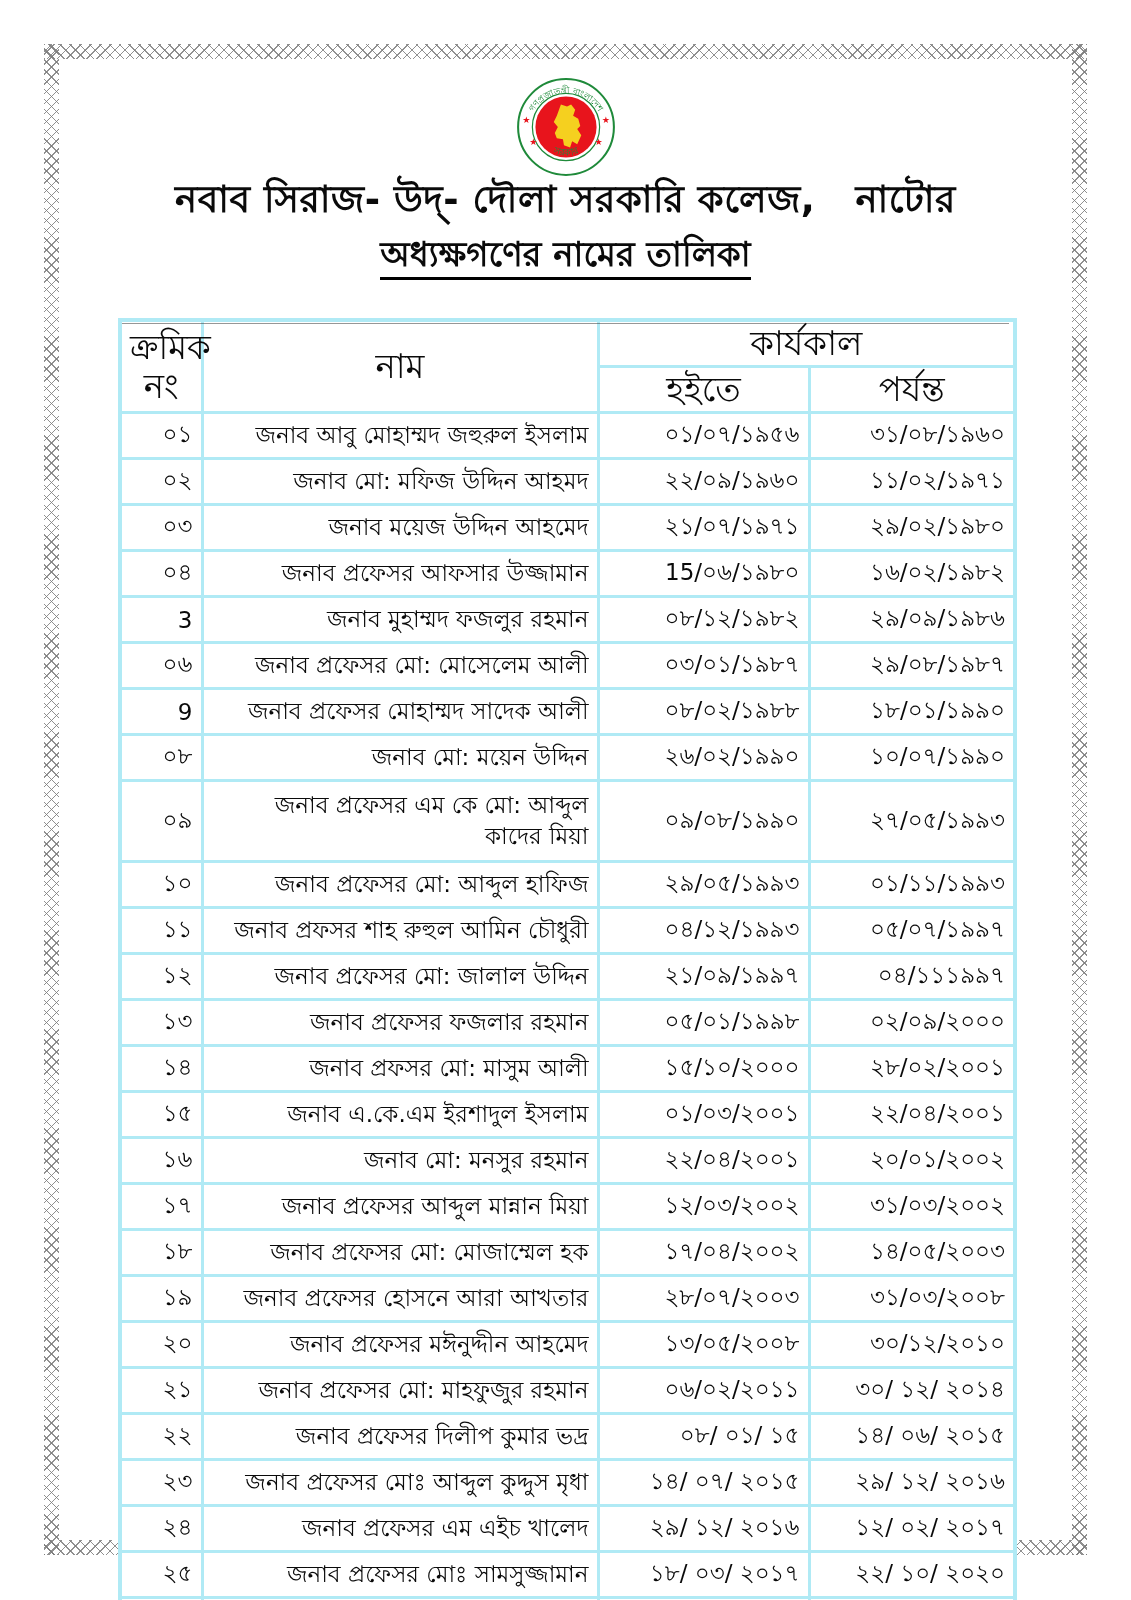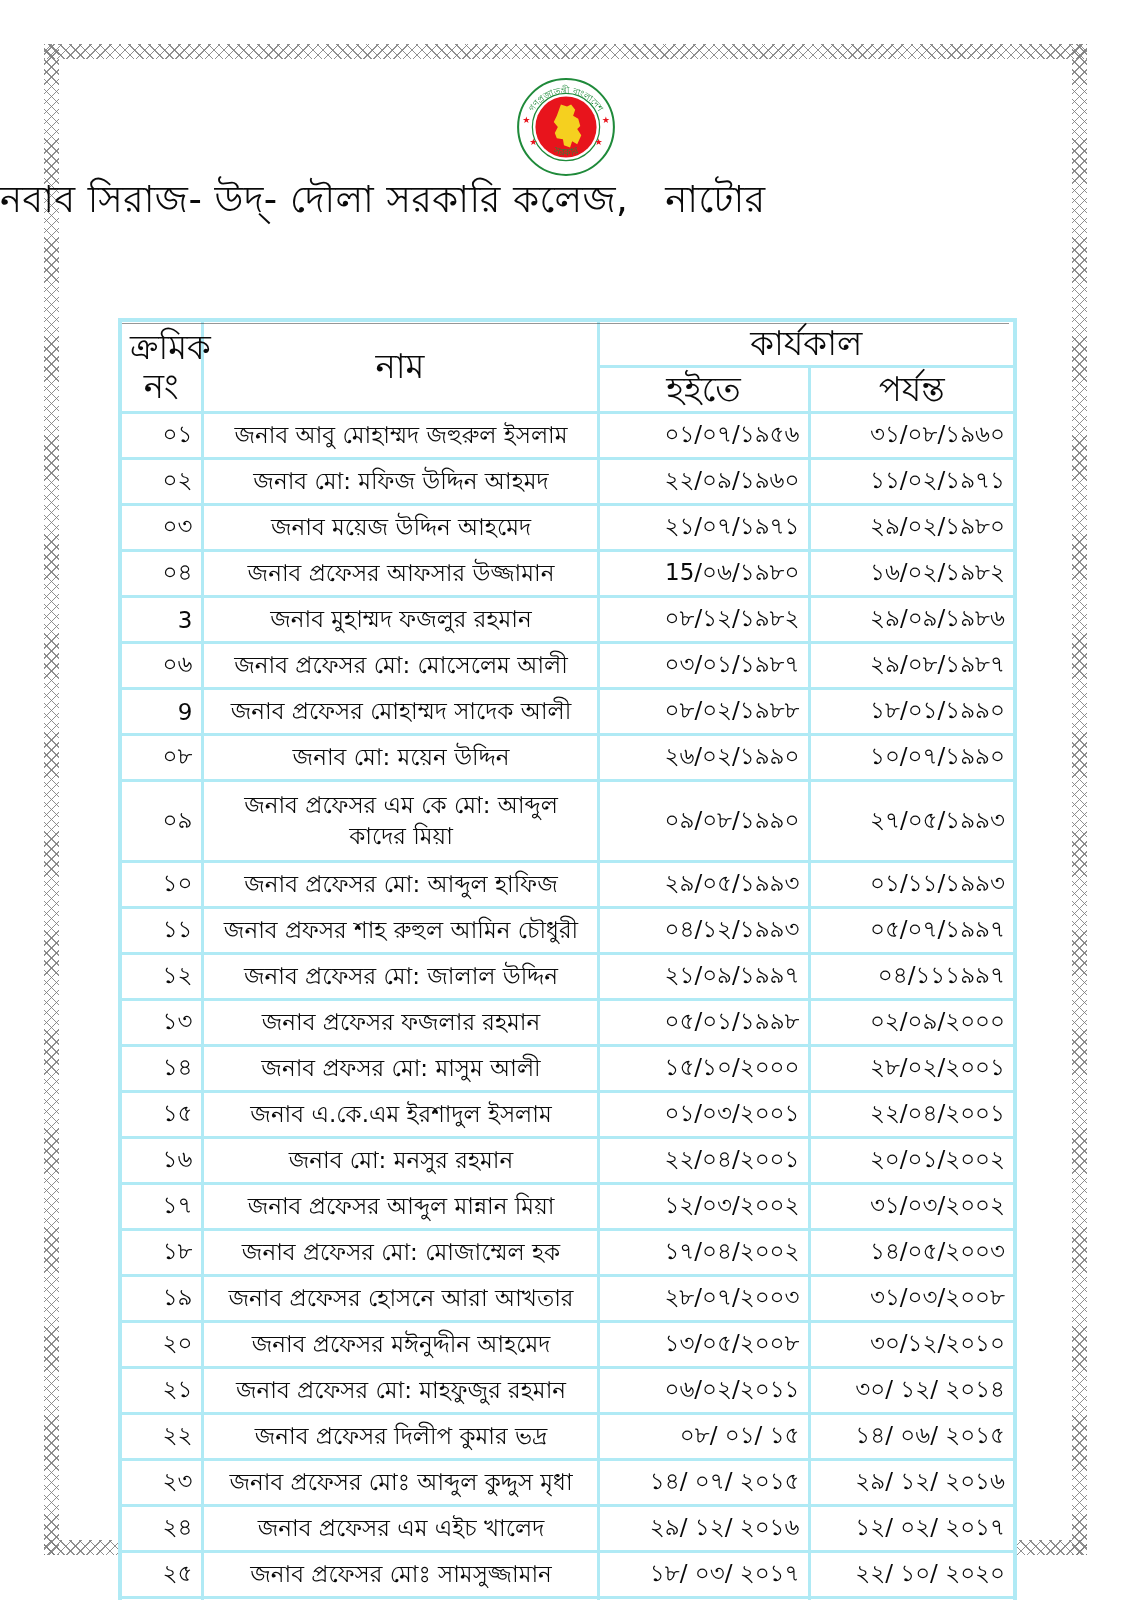--- a/index.html
+++ b/index.html
@@ -21,21 +21,21 @@
   }
   .frame-top    { left:44px; top:44px;    width:1043px; height:15px; }
   .frame-bottom { left:44px; top:1540px;  width:1043px; height:15px; }
   .frame-left   { left:44px; top:44px;    width:15px;   height:1511px; }
   .frame-right  { left:1072px; top:44px;  width:15px;   height:1511px; }
 
   .logo-wrap { position:absolute; top:74px; left:0; width:100%; text-align:center; }
 
   .title1 {
     position:absolute; top:170px; left:0; width:100%;
-    text-align:left; font-size:37px; font-weight:normal;
+    text-align:center; font-size:37px; font-weight:bold;
     letter-spacing:.5px; white-space:nowrap;
   }
   .title2 {
     position:absolute; top:228px; left:0; width:100%;
     text-align:center; font-size:34px; font-weight:bold;
   }
   .title2 span { border-bottom:3px solid #000; padding-bottom:3px; }
 
   table.ptable {
     position:absolute; top:318px; left:118px;
@@ -54,21 +54,21 @@
     padding:2px 8px;
     vertical-align:middle;
     background:#ffffff;
   }
   .ptable { border:4px solid #b0eaf5; }
 
   .ptable th { font-size:34px; text-align:center; height:30px; line-height:1.15; }
   .ptable td { font-size:23px; height:36px; }
 
   .ptable td.sl { text-align:right; white-space:nowrap; }
-  .ptable td.nm { text-align:center; padding-left:10px; line-height:1.35; }
+  .ptable td.nm { text-align:right; padding-left:10px; line-height:1.35; }
   .ptable td.dt { text-align:right; white-space:nowrap; }
   .ptable tr.tall td { height:74px; }
 
   
   .table-topline {
     position:absolute; top:323px; left:122px; width:887px; height:1px;
     background:rgba(45,45,45,.5);
   }
 
   .seal-star { font-size:9px; }
@@ -98,20 +98,23 @@
         <textPath href="#arcBot" startOffset="50%" text-anchor="middle">সরকার</textPath>
       </text>
       <text class="seal-star" x="11" y="48" fill="#e8141c" text-anchor="middle">★</text>
       <text class="seal-star" x="18" y="70" fill="#e8141c" text-anchor="middle">★</text>
       <text class="seal-star" x="89" y="48" fill="#e8141c" text-anchor="middle">★</text>
       <text class="seal-star" x="82" y="70" fill="#e8141c" text-anchor="middle">★</text>
     </svg>
   </div>
 
   <div class="title1">নবাব সিরাজ- উদ্- দৌলা সরকারি কলেজ,&nbsp;&nbsp;&nbsp;নাটোর</div>
+  <div class="title2">
+    <span>অধ্যক্ষগণের নামের তালিকা</span>
+  </div>
 
   <table class="ptable">
     <colgroup>
       <col class="c-sl">
         <col class="c-name">
         <col class="c-from">
         <col class="c-to">
     </colgroup>
     <thead>
       <tr>

